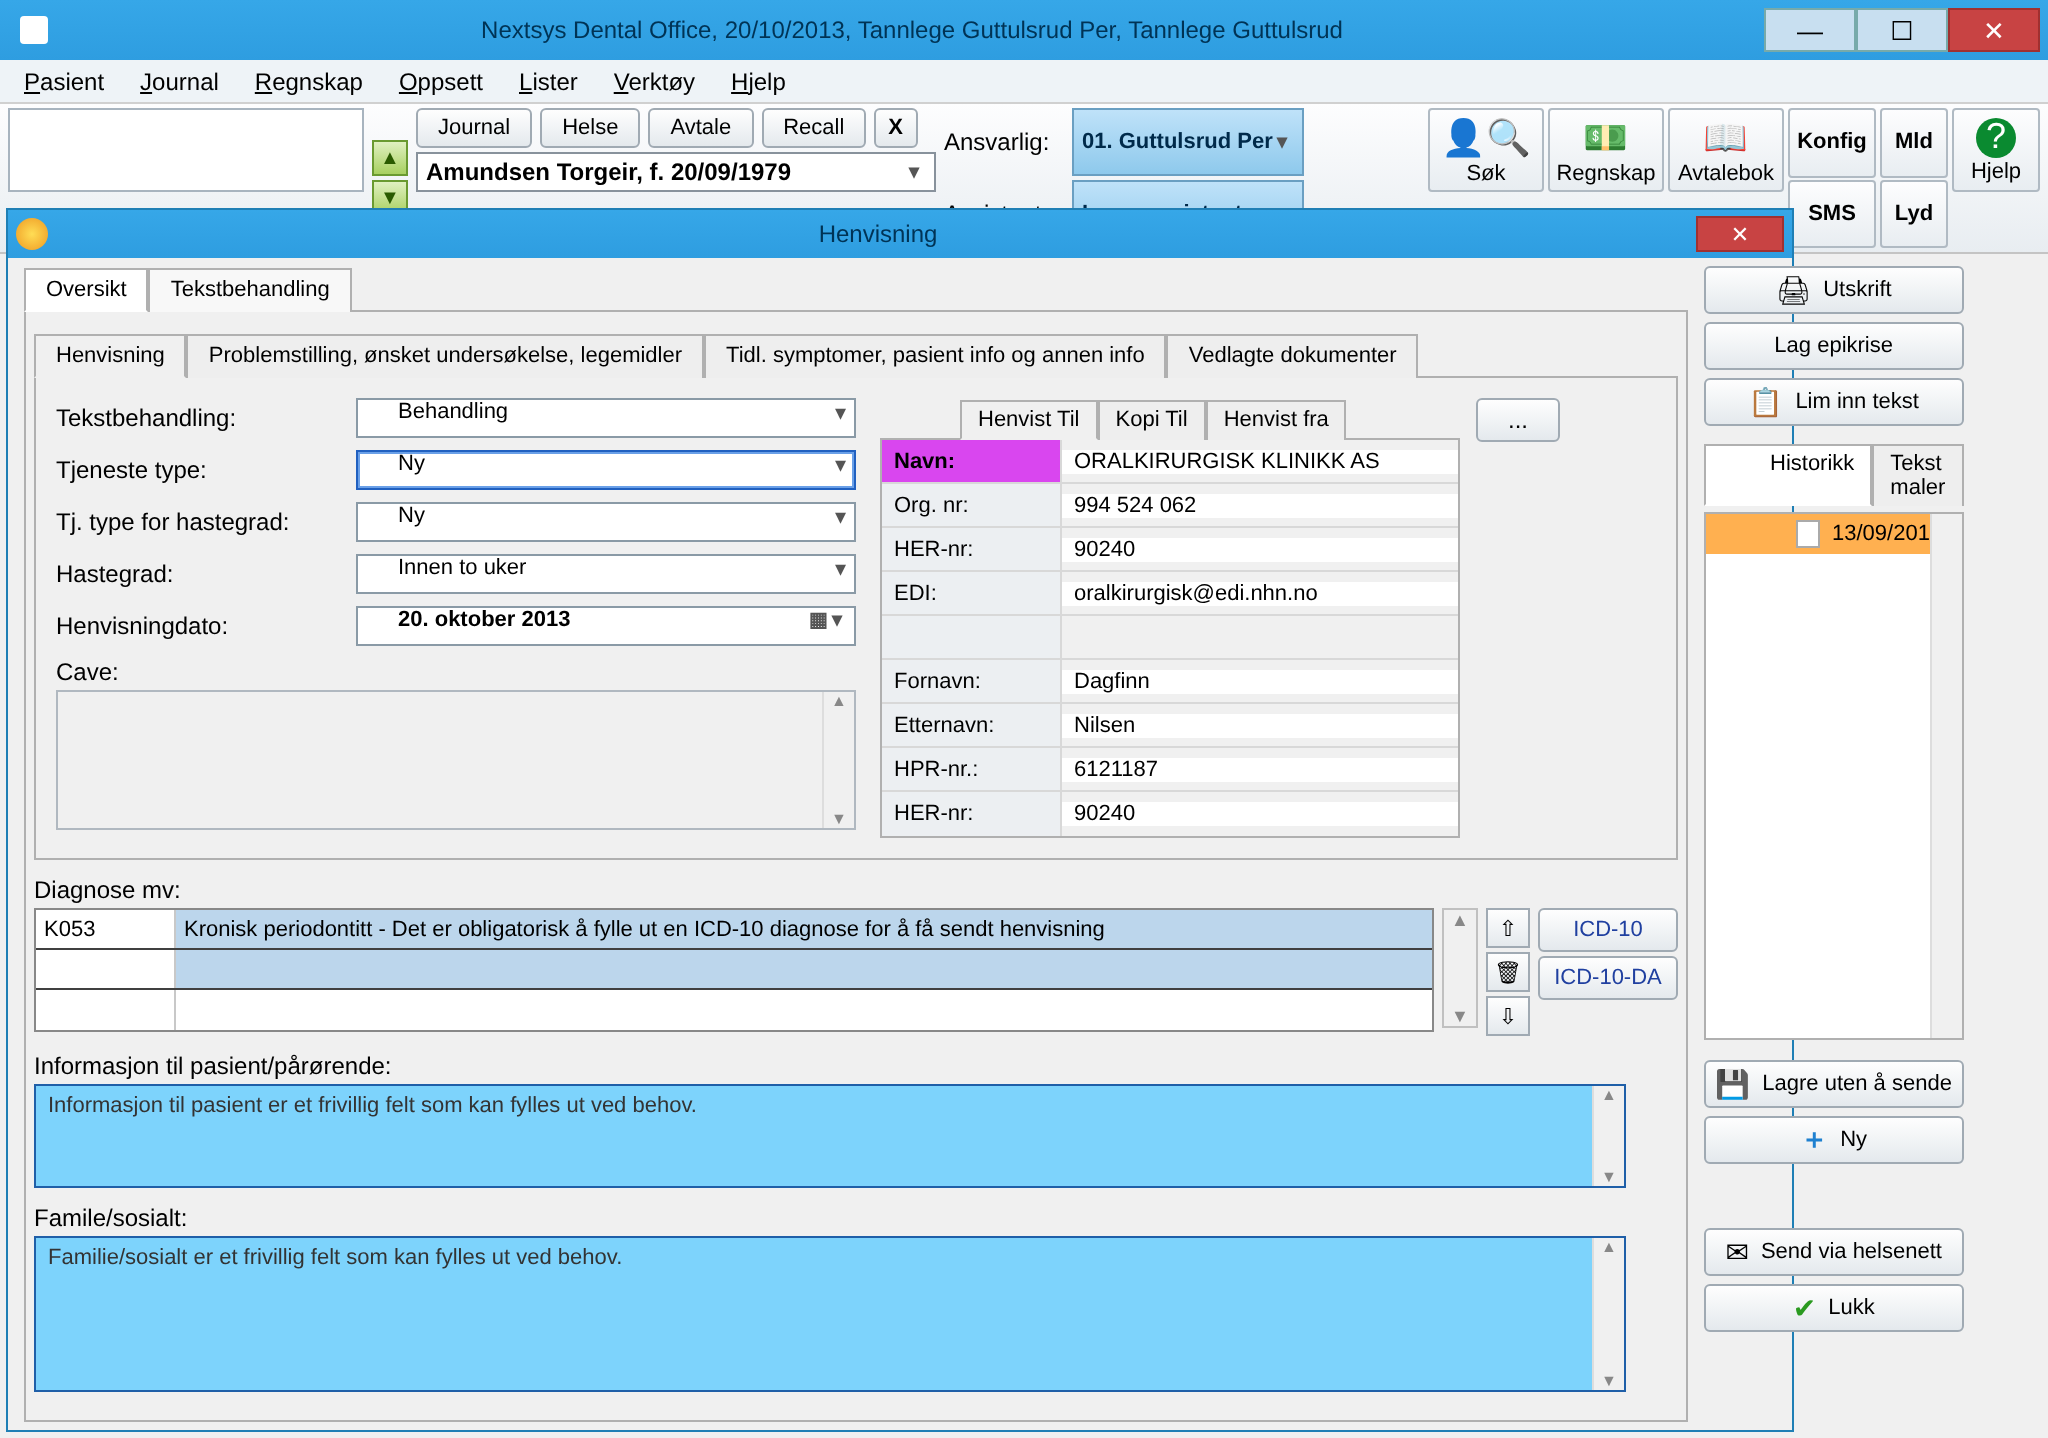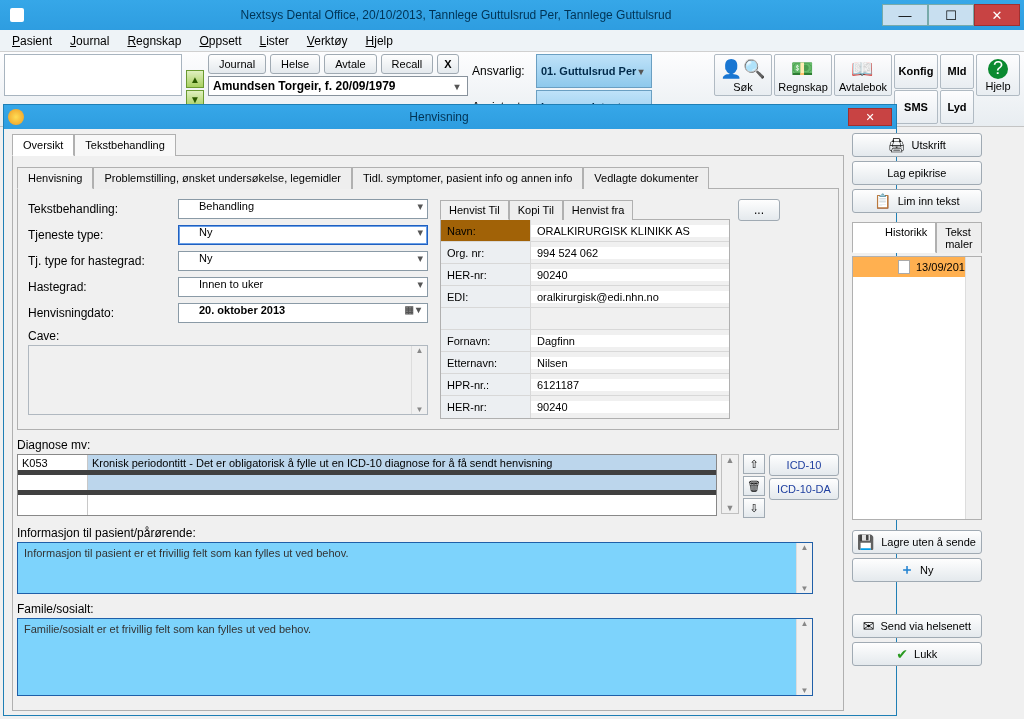--- a/index.html
+++ b/index.html
@@ -73,35 +73,35 @@
 .fdate::after { content: "▦▾"; position: absolute; right: 4px; color: #555; letter-spacing: 2px; font-size: 10px; }
 
 .cave-box { margin-top: 4px; }
 .section-label { font-size: 12px; margin-bottom: 2px; display: block; }
 .textarea-ro { width: 400px; height: 70px; border: 1px solid #b0b8c0; background: #f0f0f0; padding: 4px 6px; font-size: 11px; color: #333; position: relative; overflow: auto; }
 .textarea-ed { width: 796px; height: 52px; border: 1px solid #1f5fa8; background: #7dd3fc; padding: 4px 6px; font-size: 11px; color: #333; position: relative; overflow: hidden; }
 .scrollbar-v { position: absolute; right: 0; top: 0; bottom: 0; width: 16px; background: #f0f0f0; border-left: 1px solid #ddd; display: flex; flex-direction: column; justify-content: space-between; align-items: center; font-size: 8px; color: #888; }
 
 
 .recip-wrap { flex: 1; display: flex; gap: 8px; align-items: flex-start; }
-.recip-tabs { display: flex; }
+.recip-tabs { display: flex; margin-left: 40px; }
 .recip-tab { padding: 3px 8px; background: #eee; border: 1px solid #b0b0b0; border-bottom: none; font-size: 11px; position: relative; top: 1px; }
 .recip-tab.active { background: #f0f0f0; border-bottom: 1px solid #f0f0f0; z-index: 2; }
 .recip-table { border: 1px solid #b0b0b0; width: 290px; }
 .recip-row { display: flex; border-bottom: 1px solid #d8d8d8; height: 22px; align-items: center; }
 .recip-row .k { width: 90px; padding: 0 6px; font-size: 11px; background: #eceff2; border-right: 1px solid #d8d8d8; height: 100%; display: flex; align-items: center; }
 .recip-row .v { flex: 1; padding: 0 6px; font-size: 11px; background: #fff; }
-.recip-row:first-child .k { background: #a16207; font-weight: normal; text-align: right; }
+.recip-row:first-child .k { background: #d946ef; font-weight: bold; text-align: right; }
 .dots-btn { width: 42px; height: 22px; border: 1px solid #a0aab3; background: linear-gradient(#fefefe, #e4e9ed); border-radius: 3px; font-size: 12px; }
 
 
 .diag-wrap { margin-top: 8px; }
 .diag-row { display: flex; gap: 4px; align-items: flex-start; }
 .diag-table { border: 1px solid #888; width: 700px; }
-.dtr { display: flex; height: 20px; border-bottom: 5px solid #404040; }
+.dtr { display: flex; height: 20px; border-bottom: 1px solid #404040; }
 .dtr .c1 { width: 70px; padding: 0 4px; border-right: 1px solid #c8c8c8; font-size: 11px; background: #fff; display: flex; align-items: center; }
 .dtr .c2 { flex: 1; padding: 0 4px; font-size: 11px; display: flex; align-items: center; }
 .dtr.sel .c2 { background: #bcd6ec; }
 .dtr:not(.sel) .c2 { background: #fff; }
 .diag-scroll { width: 18px; height: 60px; background: #f0f0f0; border: 1px solid #c0c0c0; display: flex; flex-direction: column; justify-content: space-between; align-items: center; font-size: 9px; color: #888; }
 .diag-side { display: flex; flex-direction: column; gap: 2px; }
 .sq-btn { width: 22px; height: 20px; border: 1px solid #a0aab3; background: linear-gradient(#fefefe, #e4e9ed); display: flex; align-items: center; justify-content: center; font-size: 11px; }
 .icd-btn { width: 70px; height: 22px; border: 1px solid #a0aab3; background: linear-gradient(#fefefe, #e4e9ed); border-radius: 3px; color: #2040a0; font-size: 11px; display: flex; align-items: center; justify-content: center; }
 
 

